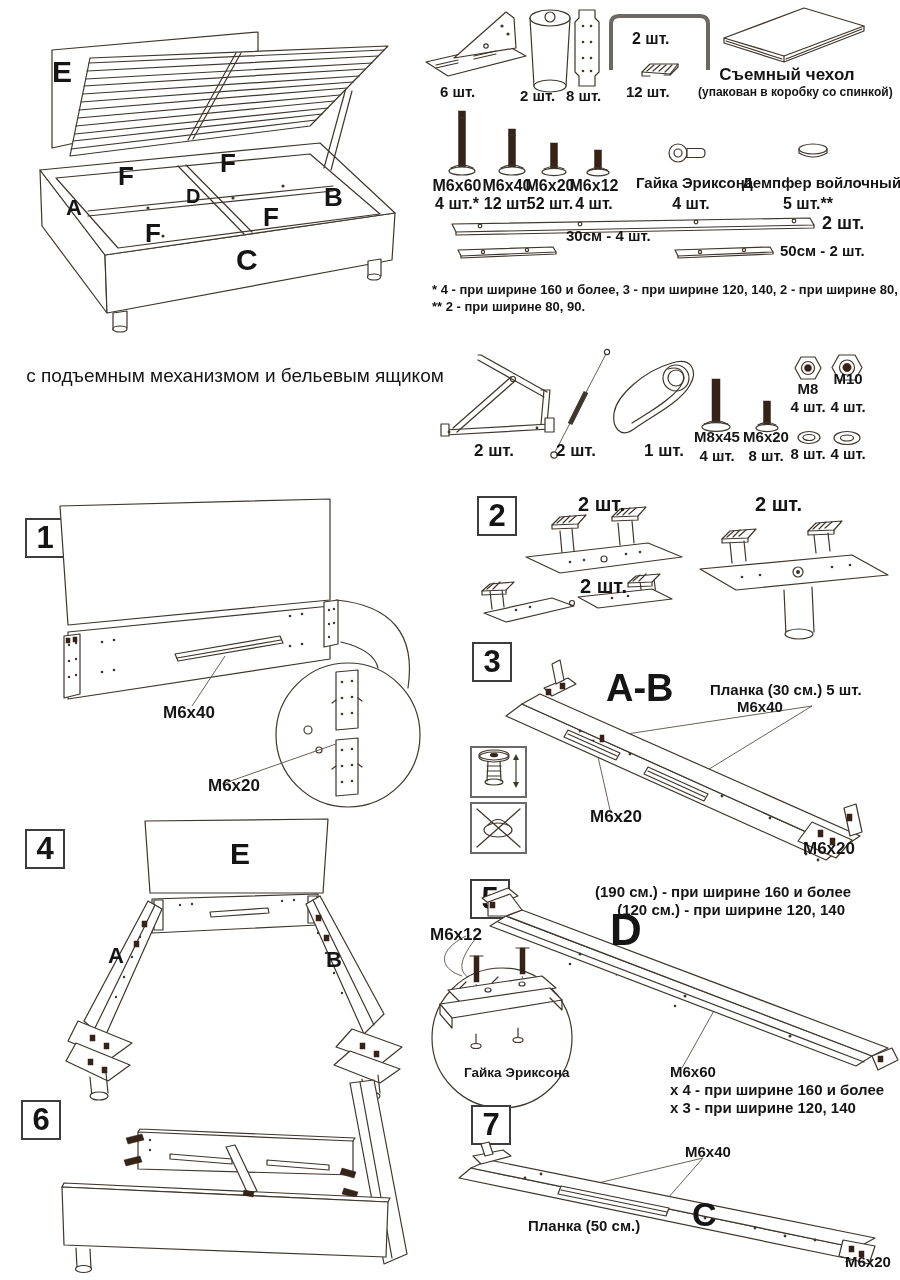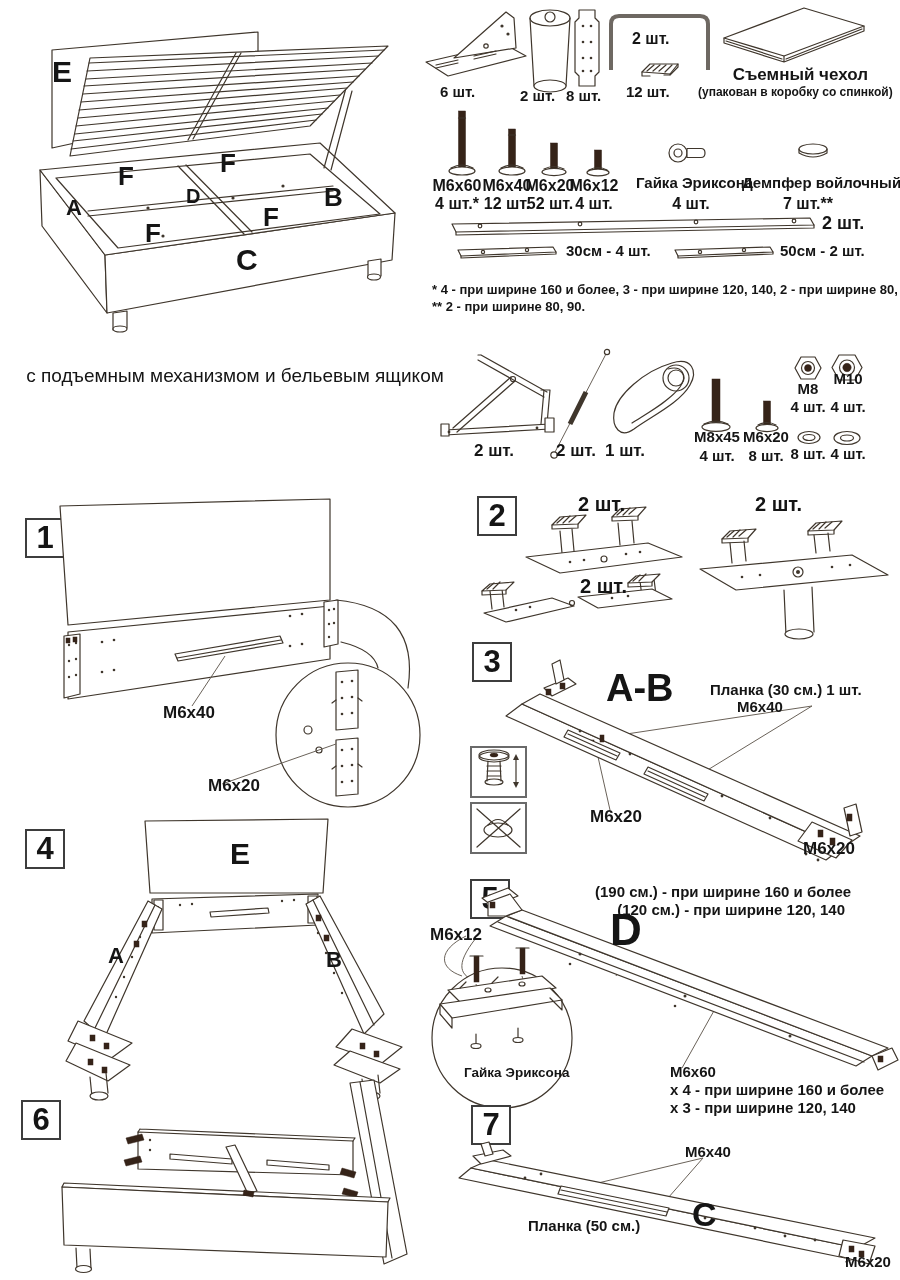--- a/index.html
+++ b/index.html
@@ -95,21 +95,21 @@
     <polygon class="ln fw" points="2,10 10,2 38,2 30,12"></polygon>
     <path class="ln" d="M7,9 L14,3 M13,9 L20,3 M19,9 L26,3 M25,10 L32,3"></path>
     <path class="ln" d="M2,10 L2,14 L10,14 M24,13 L30,13 L30,12 M30,13 L38,5 L38,2"></path>
   </svg>
   <div class="lbl" style="left:626px;top:84px;width:62px;font-size:15px">12 шт.</div>
 
   <svg class="art" style="left:716px;top:4px" width="156" height="62" viewBox="0 0 156 62">
     <polygon class="ln fw" points="8,34 88,4 148,22 68,52"></polygon>
     <path class="ln" d="M68,52 L68,58 L8,39 L8,34 M68,58 L148,27 L148,22 M70,55 L146,25 M10,37 L66,55"></path>
   </svg>
-  <div class="lbl" style="left:706px;top:66px;width:162px;font-size:17px;text-align:right">Съемный чехол</div>
+  <div class="lbl" style="left:706px;top:66px;width:162px;font-size:17px;text-align:center">Съемный чехол</div>
   <div class="lbl" style="left:698px;top:86px;width:178px;font-size:12px;text-align:center">(упакован в коробку со спинкой)</div>
 
   <svg class="art" style="left:447px;top:110px" width="30" height="68" viewBox="0 0 30 68">
     <rect class="fd" x="11.5" y="1" width="7" height="58"></rect>
       <path class="ln" d="M11.5,8 L18.5,8"></path>
     <ellipse class="ln fw" cx="15" cy="61" rx="13" ry="4"></ellipse>
       <path class="ln" d="M4,58 Q15,52 26,58"></path>
   </svg>
   <svg class="art" style="left:497px;top:128px" width="30" height="50" viewBox="0 0 30 50">
     <rect class="fd" x="11.5" y="1" width="7" height="40"></rect>
@@ -142,39 +142,39 @@
     <path class="ln fw" d="M19,8.5 L33,8.5 Q37,8.5 37,13 Q37,17.5 33,17.5 L19,17.5 Z"></path>
   </svg>
   <div class="lbl ctr" style="left:636px;top:175px;width:110px;font-size:15px">Гайка Эриксона</div>
   <div class="lbl ctr" style="left:636px;top:195px;width:110px;font-size:16px">4 шт.</div>
 
   <svg class="art" style="left:796px;top:142px" width="36" height="20" viewBox="0 0 36 20">
     <ellipse class="ln fw" cx="17" cy="7" rx="14" ry="5"></ellipse>
     <path class="ln" d="M3,7 L3,11 Q17,19 31,11 L31,7"></path>
   </svg>
   <div class="lbl ctr" style="left:742px;top:175px;width:132px;font-size:15px">Демпфер войлочный</div>
-  <div class="lbl ctr" style="left:742px;top:195px;width:132px;font-size:16px">7 шт.**</div>
+  <div class="lbl ctr" style="left:742px;top:195px;width:132px;font-size:16px">5 шт.**</div>
 
   <svg class="art" style="left:448px;top:216px" width="370" height="22" viewBox="0 0 370 22">
     <polygon class="ln fw" points="4,8 362,2 366,9 8,16"></polygon>
     <path class="ln" d="M8,16 L8,19 L366,12 L366,9"></path>
     <circle class="ln" cx="32" cy="10" r="1.8"></circle>
       <circle class="ln" cx="132" cy="8" r="1.8"></circle>
     <circle class="ln" cx="248" cy="6" r="1.8"></circle>
       <circle class="ln" cx="346" cy="5" r="1.8"></circle>
   </svg>
   <div class="lbl" style="left:822px;top:214px;font-size:18px">2 шт.</div>
 
   <svg class="art" style="left:455px;top:243px" width="106" height="18" viewBox="0 0 106 18">
     <polygon class="ln fw" points="3,7 98,4 101,9 6,13"></polygon>
     <path class="ln" d="M6,13 L6,15 L101,11 L101,9"></path>
     <circle class="ln" cx="28" cy="9" r="1.6"></circle>
       <circle class="ln" cx="72" cy="7" r="1.6"></circle>
   </svg>
-  <div class="lbl" style="left:566px;top:243px;font-size:15px">30см - 4 шт.</div>
+  <div class="lbl" style="left:566px;top:228px;font-size:15px">30см - 4 шт.</div>
 
   <svg class="art" style="left:672px;top:243px" width="106" height="18" viewBox="0 0 106 18">
     <polygon class="ln fw" points="3,7 98,4 101,9 6,13"></polygon>
     <path class="ln" d="M6,13 L6,15 L101,11 L101,9"></path>
     <circle class="ln" cx="28" cy="9" r="1.6"></circle>
       <circle class="ln" cx="72" cy="7" r="1.6"></circle>
   </svg>
   <div class="lbl" style="left:780px;top:243px;font-size:15px">50см - 2 шт.</div>
 
   <div class="lbl" style="left:432px;top:283px;font-size:13px">* 4 - при ширине 160 и более, 3 - при ширине 120, 140, 2 - при ширине 80, 90.</div>
@@ -203,21 +203,21 @@
       <circle class="ln fw" cx="6" cy="107" r="3.2"></circle>
   </svg>
   <div class="lbl" style="left:556px;top:442px;font-size:17px">2 шт.</div>
 
   <svg class="art" style="left:610px;top:355px" width="90" height="92" viewBox="0 0 90 92">
     <path class="ln fw" d="M62,8 C82,2 88,16 80,30 C70,48 40,62 24,74 C10,84 2,72 4,58 C7,40 34,16 62,8 Z"></path>
     <path class="ln" d="M58,14 C72,10 78,20 70,32 C60,46 34,60 22,68"></path>
     <circle class="ln" cx="66" cy="23" r="13"></circle>
       <circle class="ln" cx="66" cy="23" r="8"></circle>
   </svg>
-  <div class="lbl" style="left:605px;top:442px;font-size:17px">1 шт.</div>
+  <div class="lbl" style="left:644px;top:442px;font-size:17px">1 шт.</div>
 
   <svg class="art" style="left:699px;top:378px" width="34" height="56" viewBox="0 0 34 56">
     <rect class="fd" x="13" y="1" width="8" height="46"></rect>
     <ellipse class="ln fw" cx="17" cy="49" rx="14" ry="4.4"></ellipse>
       <path class="ln" d="M5,46 Q17,40 29,46"></path>
   </svg>
   <svg class="art" style="left:753px;top:400px" width="28" height="34" viewBox="0 0 28 34">
     <rect class="fd" x="10.5" y="1" width="7" height="25"></rect>
     <ellipse class="ln fw" cx="14" cy="28" rx="11" ry="3.6"></ellipse>
       <path class="ln" d="M5,25 Q14,20 23,25"></path>
@@ -372,21 +372,21 @@
     <path class="ln" d="M188,135 L245,161"></path>
     <polygon class="ln fw" points="352,186 392,204 376,222 338,205"></polygon>
     <polygon class="ln fw" points="384,172 396,168 402,196 390,200"></polygon>
     <rect class="fd" x="358" y="194" width="5" height="7"></rect>
       <rect class="fd" x="370" y="202" width="5" height="7"></rect>
     <rect class="fd" x="387" y="178" width="5" height="7"></rect>
     <circle class="dot" cx="346" cy="218" r="1.4"></circle>
       <circle class="dot" cx="358" cy="224" r="1.4"></circle>
   </svg>
   <div class="lbl" style="left:606px;top:668px;font-size:38px">A-B</div>
-  <div class="lbl" style="left:710px;top:682px;font-size:15px">Планка (30 см.)  1 шт.</div>
+  <div class="lbl" style="left:710px;top:682px;font-size:15px">Планка (30 см.)  5 шт.</div>
   <div class="lbl" style="left:737px;top:699px;font-size:15px">M6x40</div>
   <div class="lbl" style="left:590px;top:808px;font-size:17px">M6x20</div>
   <div class="lbl" style="left:803px;top:840px;font-size:17px">M6x20</div>
 
   <div class="iconbox" style="left:470px;top:746px">
     <svg width="53" height="48" viewBox="0 0 53 48" style="position:absolute;left:0;top:0">
       <ellipse class="ln fw" cx="22" cy="9" rx="15" ry="5"></ellipse>
         <ellipse class="ln" cx="22" cy="7" rx="15" ry="5"></ellipse>
       <ellipse class="fd" cx="22" cy="7" rx="4" ry="2"></ellipse>
       <path class="ln" d="M16,13 L15,33 M28,13 L29,33 M15,18 L29,18 M15,23 L29,23 M15,28 L29,28"></path>

